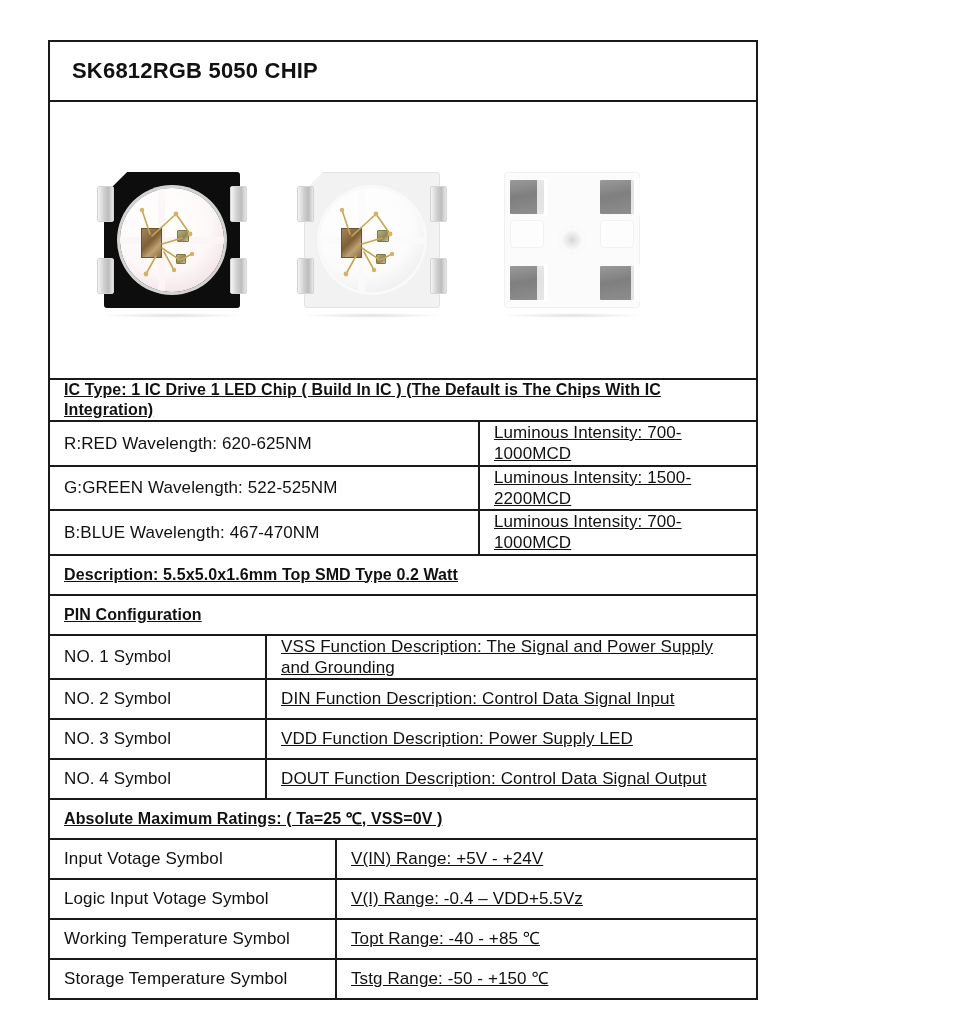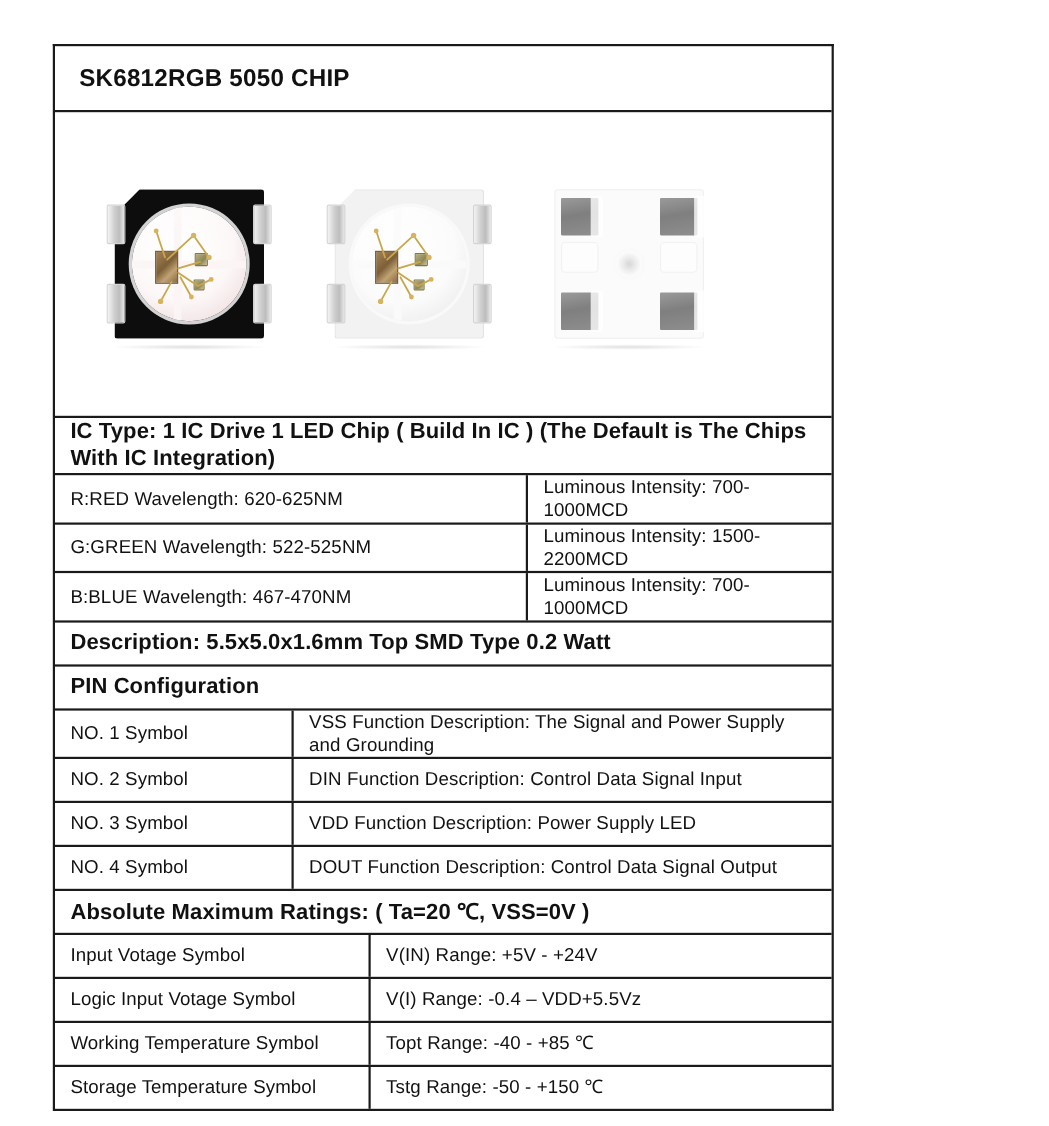--- a/index.html
+++ b/index.html
@@ -36,22 +36,22 @@
     padding: 0 14px;
     display: flex;
     align-items: center;
     font-size: 17px;
     color: #111;
     line-height: 1.25;
     letter-spacing: .1px;
     min-height: 38px;
     flex: 1 1 auto;
   }
-  .cell.bold { font-weight: bold; font-size: 20px; }
-  .divider { border-left: 2px solid #1a1a1a; }
+  .cell.bold { font-weight: bold; font-size: 16px; text-decoration: underline; }
+  .divider { border-left: 2px solid #1a1a1a; text-decoration: underline; }
 
   
   .title-row { height: 60px; }
   .title-cell {
     font-size: 22px;
     font-weight: bold;
     letter-spacing: .2px;
     padding-left: 22px;
   }
 
@@ -348,21 +348,21 @@
     <div class="row">
       <div class="cell" style="flex:0 0 215px">NO. 3 Symbol</div>
       <div class="cell divider">VDD Function Description: Power Supply LED</div>
     </div>
     <div class="row">
       <div class="cell" style="flex:0 0 215px">NO. 4 Symbol</div>
       <div class="cell divider">DOUT Function Description: Control Data Signal Output</div>
     </div>
 
     <div class="row">
-      <div class="cell bold">Absolute Maximum Ratings: ( Ta=20 ℃, VSS=0V )</div>
+      <div class="cell bold">Absolute Maximum Ratings: ( Ta=25 ℃, VSS=0V )</div>
     </div>
 
     <div class="row">
       <div class="cell" style="flex:0 0 285px">Input Votage Symbol</div>
       <div class="cell divider">V(IN) Range: +5V - +24V</div>
     </div>
     <div class="row">
       <div class="cell" style="flex:0 0 285px">Logic Input Votage Symbol</div>
       <div class="cell divider">V(I)  Range: -0.4 – VDD+5.5Vz</div>
     </div>

